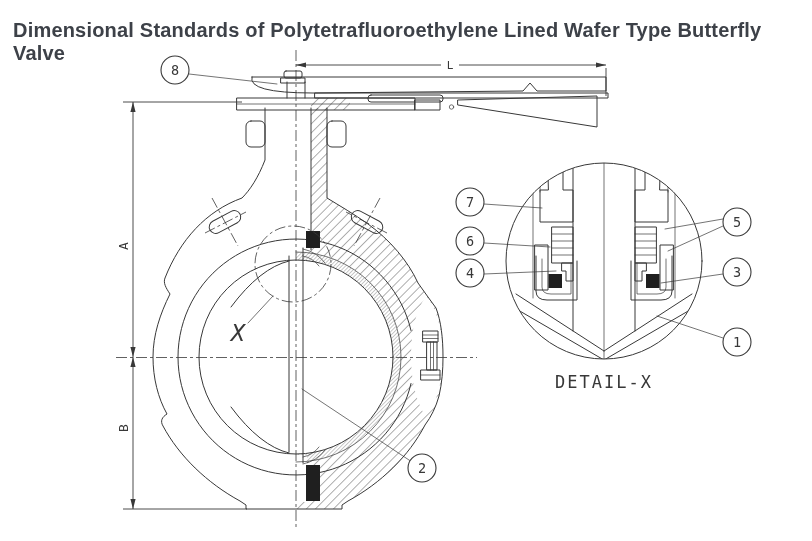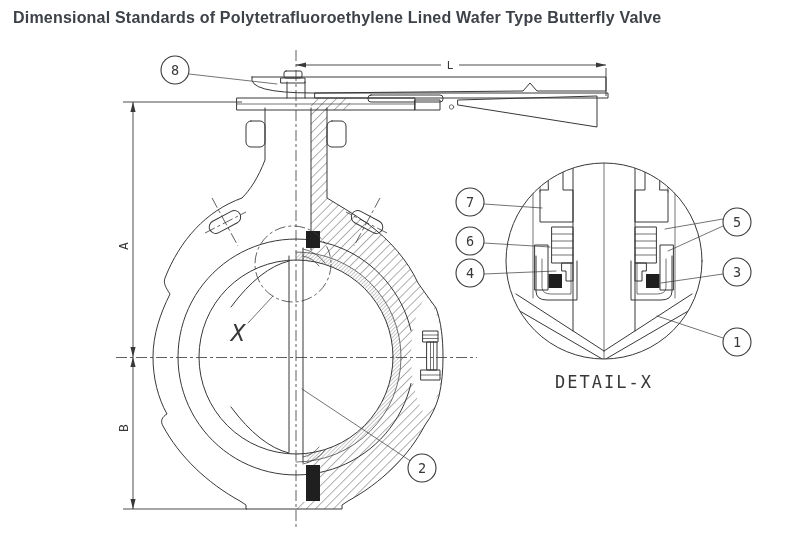--- a/index.html
+++ b/index.html
@@ -4,21 +4,21 @@
 <style>
   :root{
     --line:#383838;
     --title:#3d4148;
     --seal:#1f1f1f;
     --bg:#ffffff;
   }
   html,body{margin:0;padding:0;background:var(--bg);}
   #stage{position:relative;width:812px;height:541px;background:var(--bg);overflow:hidden;
          font-family:"Liberation Sans",sans-serif;}
-  #title{position:absolute;left:13px;top:9px;font-size:16px;font-weight:600;
+  #title{position:absolute;left:13px;top:19px;font-size:20px;font-weight:600;
          letter-spacing:.2px;color:var(--title);}
   svg{position:absolute;left:0;top:0;}
   .ln{fill:none;stroke:var(--line);stroke-width:1;stroke-linecap:round;stroke-linejoin:round;}
   .lnt{fill:none;stroke:var(--line);stroke-width:.7;stroke-linecap:round;}
   .fw{fill:#fff;stroke:none;}
   .cl{fill:none;stroke:var(--line);stroke-width:.8;stroke-dasharray:11 3 3 3;}
   .dim{fill:none;stroke:var(--line);stroke-width:.9;}
   .arr{fill:var(--line);stroke:none;}
   .seal{fill:var(--seal);stroke:none;}
   .bl{fill:#fff;stroke:var(--line);stroke-width:1.1;}

